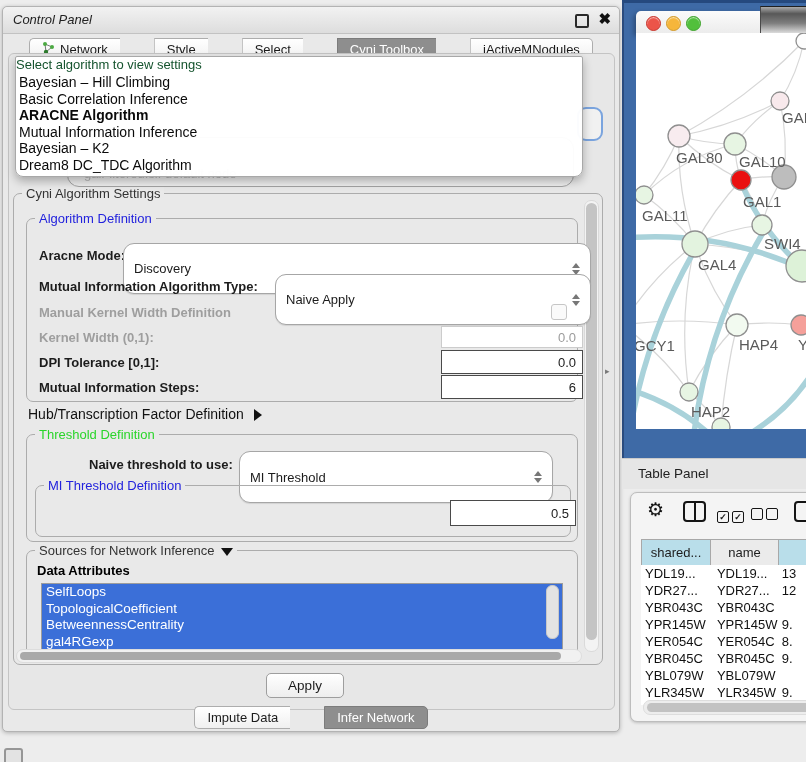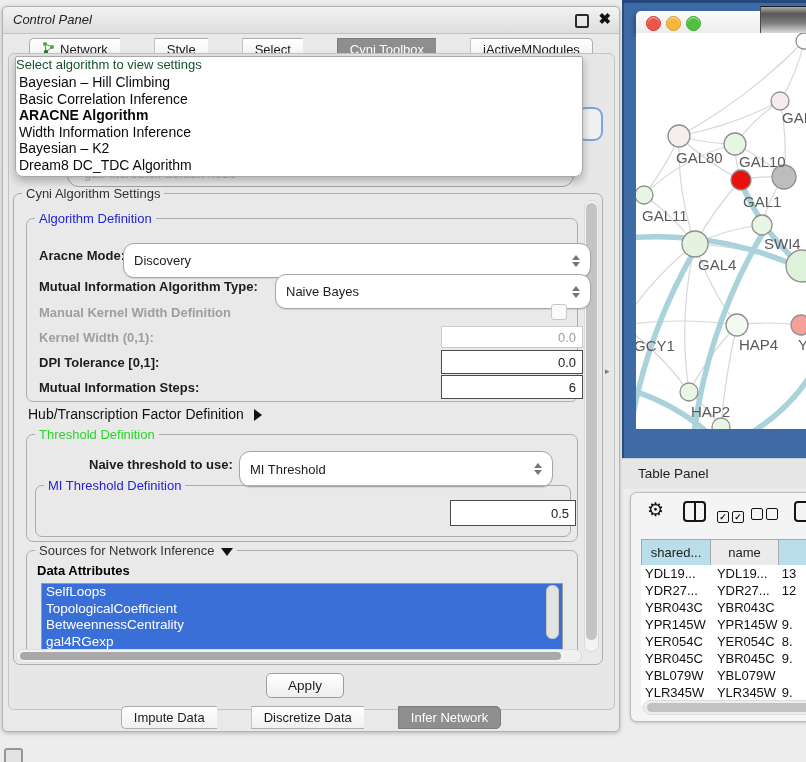--- a/index.html
+++ b/index.html
@@ -27,21 +27,21 @@
 
   
   .group{position:absolute;border:1px solid #ACACAC;border-radius:7px;}
   .legend{position:absolute;top:-8px;left:8px;background:#E9E9E9;padding:0 4px;font-size:13px;color:#333;white-space:nowrap;}
   .legend.blue{color:var(--legend-blue,#2222DD);}
   .legend.green{color:var(--legend-green,#2BD52B);}
   .lbl{position:absolute;font-size:13px;font-weight:bold;color:#1C1C1C;white-space:nowrap;}
   .lbl.dis{color:#9E9E9E;}
 
   .combo{position:absolute;background:#FFF;border:1px solid #A6A6A6;border-radius:11px;
-         display:flex;align-items:center;padding:4px 10px;font-size:13px;
+         display:flex;align-items:center;padding:12px 10px;font-size:13px;
          box-shadow:0 1px 1px rgba(0,0,0,.1);}
   .arrows{margin-left:auto;display:flex;flex-direction:column;gap:2px;}
   .tri-up{width:0;height:0;border-left:4px solid transparent;border-right:4px solid transparent;border-bottom:5px solid #777;}
   .tri-dn{width:0;height:0;border-left:4px solid transparent;border-right:4px solid transparent;border-top:5px solid #777;}
 
   .field{position:absolute;background:#FFF;border:1px solid #BDBDBD;font-size:13px;
          display:flex;align-items:center;justify-content:flex-end;padding:0 6px;}
   .field.strong{border:1.5px solid #4A4A4A;}
   .field.dis{color:#9C9C9C;border:1px solid #CCC;}
 
@@ -145,21 +145,21 @@
       <span class="abs" style="left:16px;bottom:5px;font-size:13px;color:rgba(80,80,80,.35);">galFiltered.sif default node</span>
     </div>
     <div class="abs" style="left:574px;top:100px;width:22px;height:30px;border:2px solid #7AA4DE;border-radius:9px;background:#F1F1F1;z-index:5;"></div>
 
     <div id="algo-popup" style="left:12px;top:49px;width:566px;height:119px;">
       <div class="algo-prompt">Select algorithm to view settings</div>
       <div id="algo-items">
           <div class="algo-item">Bayesian – Hill Climbing</div>
           <div class="algo-item">Basic Correlation Inference</div>
           <div class="algo-item bold">ARACNE Algorithm</div>
-          <div class="algo-item">Width Information Inference</div>
+          <div class="algo-item">Mutual Information Inference</div>
           <div class="algo-item">Bayesian – K2</div>
           <div class="algo-item">Dream8 DC_TDC Algorithm</div>
         </div>
     </div>
 
     <div class="group" style="left:10px;top:186px;width:588px;height:470px;background:#E9E9E9;">
       <span class="legend">Cyni Algorithm Settings</span>
 
       <div class="vtrack" style="right:3px;top:6px;bottom:12px;width:13px;">
         <div class="vthumb" style="height:97%;"></div>
@@ -172,21 +172,21 @@
         <div class="combo" style="left:96px;top:24px;width:446px;height:25px;">
           <span>Discovery</span>
           <span class="arrows">
               <span class="tri-up"></span>
               <span class="tri-dn"></span>
             </span>
         </div>
 
         <span class="lbl" style="left:12px;top:60px;">Mutual Information Algorithm Type:</span>
         <div class="combo" style="left:248px;top:55px;width:294px;height:25px;">
-          <span>Naive Bayes</span>
+          <span>Naive Apply</span>
           <span class="arrows">
               <span class="tri-up"></span>
               <span class="tri-dn"></span>
             </span>
         </div>
 
         <span class="lbl dis" style="left:12px;top:86px;">Manual Kernel Width Definition</span>
         <div class="checkbox" style="left:524px;top:85px;"></div>
 
         <span class="lbl dis" style="left:12px;top:111px;">Kernel Width (0,1):</span>
@@ -246,23 +246,20 @@
       </div>
     </div>
 
     <div class="btn" style="left:263px;top:666px;width:76px;height:23px;">
       <span>Apply</span>
     </div>
 
     <div class="seg-tabs" style="top:699px;" id="bottom-tabs">
         <div class="tab">
           <span>Impute Data</span>
-        </div>
-        <div class="tab">
-          <span>Discretize Data</span>
         </div>
         <div class="tab sel">
           <span>Infer Network</span>
         </div>
       </div>
   </div>
 
   <div class="abs" style="left:605px;top:366px;font-size:9px;color:#777;">▸</div>
 
   <div id="desktop" style="left:622px;top:0;width:186px;height:458px;">

